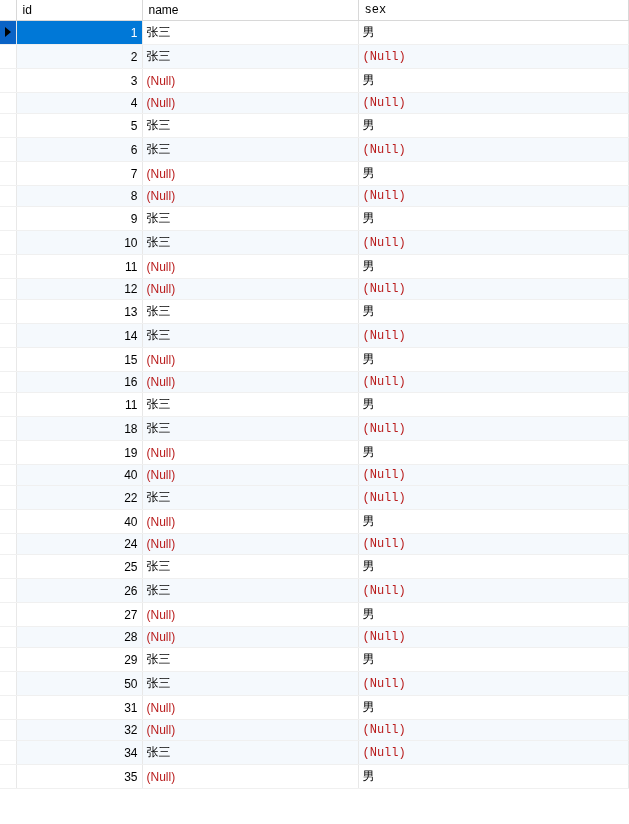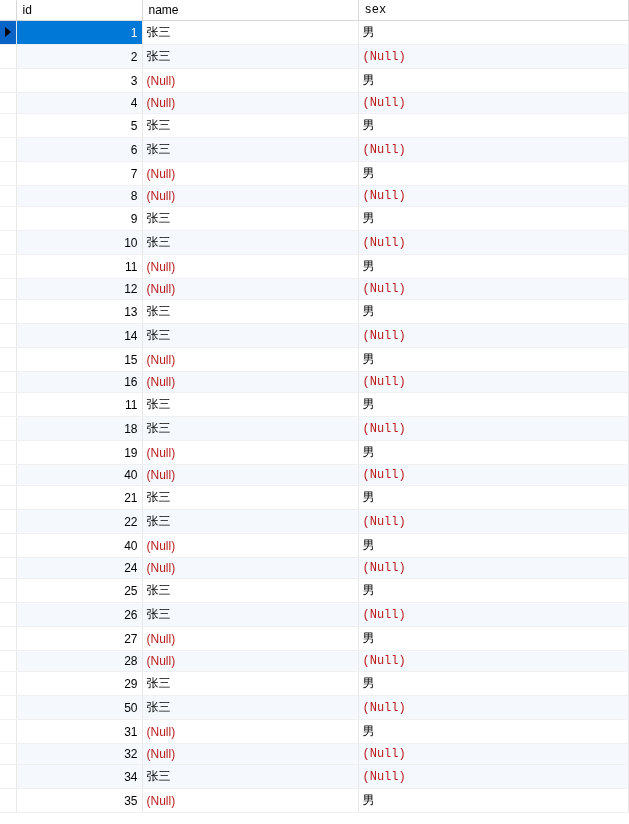--- a/index.html
+++ b/index.html
@@ -186,26 +186,20 @@
         <td class="col-id">19</td>
         <td class="col-name"><span class="null">(Null)</span></td>
         <td class="col-sex">男</td>
       </tr>
       <tr class="even">
         <td class="col-marker marker-cell"></td>
         <td class="col-id">40</td>
         <td class="col-name"><span class="null">(Null)</span></td>
         <td class="col-sex"><span class="null">(Null)</span></td>
       </tr>
-      <tr class="odd">
-        <td class="col-marker marker-cell"></td>
-        <td class="col-id">21</td>
-        <td class="col-name">张三</td>
-        <td class="col-sex">男</td>
-      </tr>
       <tr class="even">
         <td class="col-marker marker-cell"></td>
         <td class="col-id">22</td>
         <td class="col-name">张三</td>
         <td class="col-sex"><span class="null">(Null)</span></td>
       </tr>
       <tr class="odd">
         <td class="col-marker marker-cell"></td>
         <td class="col-id">40</td>
         <td class="col-name"><span class="null">(Null)</span></td>

